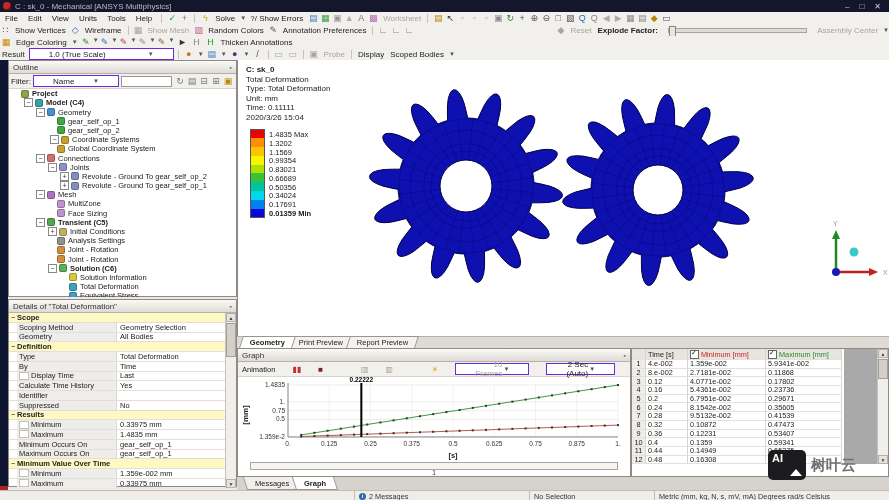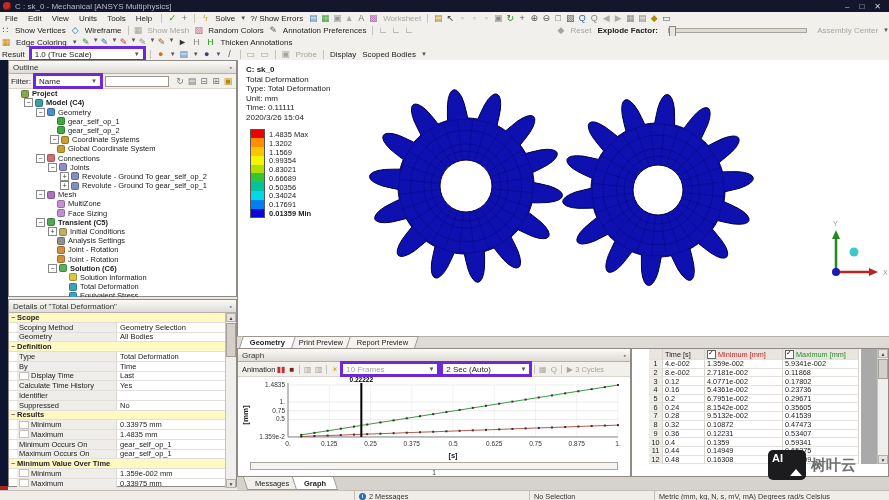--- a/index.html
+++ b/index.html
@@ -19,21 +19,21 @@
         font-size:8px;color:#222;white-space:nowrap;}
   #row1{top:12px}#row2{top:24px}#row3{top:36px}#row4{top:48px;height:12px}
   .menu-item{padding:0 5px;cursor:default;}
   .sep{width:1px;height:9px;background:#c7c3bc;margin:0 2px;}
   .ico{display:inline-flex;align-items:center;justify-content:center;width:12px;height:11px;
        font-size:9px;line-height:1;}
   .lbl{padding:0 2px;}
   .gray{color:#a8a49d;}
   .dd{font-size:6px;color:#555;margin-left:1px;}
   .combo{display:inline-flex;align-items:center;justify-content:space-between;background:#fff;
-         border:3px solid #6d28d9;height:10px;padding:0 3px;font-size:8px;text-align:right;}
+         border:1px solid #6d28d9;height:10px;padding:0 19px;font-size:8px;text-align:right;}
   .slider{position:relative;width:150px;height:3px;background:#dedad4;border:1px solid #a8a49d;margin:0 6px;}
   .slider .knob{position:absolute;left:0;top:-3px;width:5px;height:9px;background:#e8e5e0;border:1px solid #8a867f;}
   
   #left-strip{position:absolute;left:0;top:60px;width:8px;height:440px;background:#0d1530;}
   #left-strip-red{position:absolute;left:0;top:486px;width:8px;height:14px;background:#a82222;}
   
   .panel{position:absolute;background:#fff;border:1px solid #8f8b84;box-sizing:border-box;}
   .phead{height:12px;background:linear-gradient(#fbfaf8,#dedbd5);border-bottom:1px solid #b5b1aa;
          display:flex;align-items:center;padding:0 4px;font-size:8px;color:#333;}
   .phead .pin{margin-left:auto;color:#777;font-size:7px;}
@@ -85,28 +85,28 @@
   
   #vp-tabs{position:absolute;left:237px;top:336px;width:652px;height:12px;background:#dedbd5;
            border-top:1px solid #b5b1aa;display:flex;align-items:flex-end;padding-left:4px;box-sizing:border-box;}
   .vtab{height:11px;background:#f4f2ee;border:1px solid #9a968f;border-bottom:none;
         padding:0 8px;margin-right:-4px;transform:skewX(-18deg);display:flex;align-items:center;}
   .vtab>span{transform:skewX(18deg);font-size:7.5px;}
   .vtab.active{background:#fff;z-index:2;}
   .vtab.active>span{font-weight:bold;}
   
   #graph-panel{left:237px;top:348px;width:394px;height:129px;}
-  #anim-bar{height:14px;display:flex;align-items:center;gap:0;padding:0 4px;background:#f2f0ec;
+  #anim-bar{height:14px;display:flex;align-items:center;gap:17px;padding:0 4px;background:#f2f0ec;
             border-bottom:1px solid #d8d4cd;font-size:7.5px;}
   .abtn{display:inline-flex;align-items:center;justify-content:center;width:11px;height:11px;font-size:8px;}
   #timeline{position:absolute;left:12px;right:12px;top:113px;height:6px;background:#f6f4f1;border:1px solid #aaa69f;}
   #timeline-val{position:absolute;left:0;right:0;top:120px;text-align:center;font-size:6.5px;color:#333;}
   
   #tabular-panel{left:631px;top:348px;width:258px;height:129px;}
-  #tab-table{position:relative;height:115px;overflow:hidden;margin-left:17px;}
+  #tab-table{position:relative;height:115px;overflow:hidden;}
   .trowd{display:flex;height:8.7px;font-size:7.3px;}
   .tc{border-right:1px solid #d8d4cd;border-bottom:1px solid #e4e1dc;display:flex;align-items:center;
       padding-left:2px;box-sizing:border-box;background:#fff;}
   .tc.num{width:14px;background:#efedea;justify-content:center;padding-left:0;}
   .tc.time{width:42px;}.tc.minc{width:78px;}.tc.maxc{width:76px;}
   .thead .tc{background:#e8e5e0;height:11px;font-size:7.3px;}
   .thead{height:11px;}
   .cb{display:inline-block;width:7px;height:7px;border:1px solid #666;background:#fff;margin-right:2px;
       position:relative;flex:none;}
   .cb:after{content:"✓";position:absolute;left:0px;top:-1.5px;font-size:7px;color:#222;}

